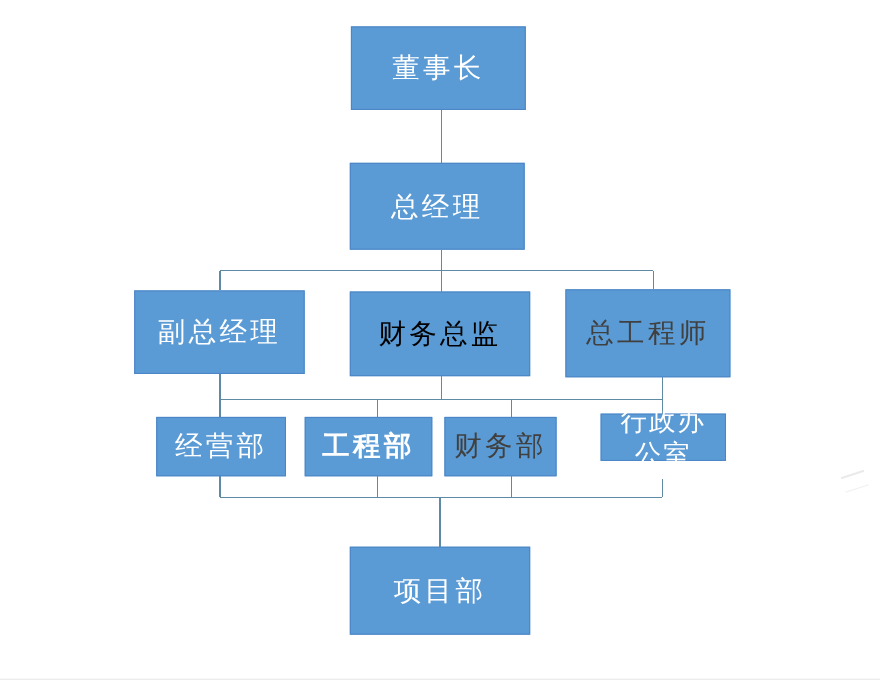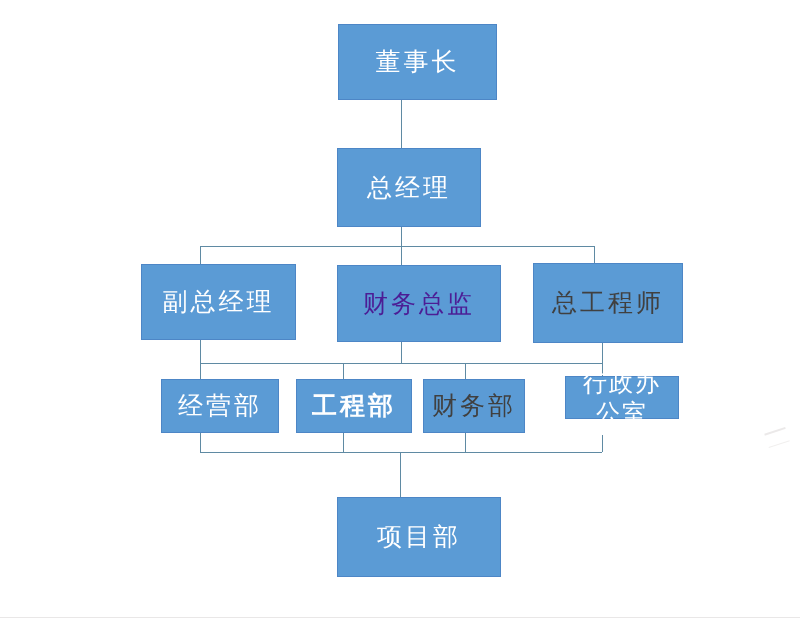--- a/index.html
+++ b/index.html
@@ -27,21 +27,20 @@
     display: flex;
     align-items: center;
     justify-content: center;
     text-align: center;
     color: #ffffff;
     font-size: 25px;
     letter-spacing: 3px;
     white-space: pre-line;
     box-sizing: border-box;
     line-height: 1.2;
-    margin-left: 19px;
   }
   .org-node.small {
     font-size: 24px;
     letter-spacing: 2px;
     line-height: 30px;
   }
   .bottom-line {
     position: absolute;
     left: 0;
     top: 617px;
@@ -79,23 +78,23 @@
       <line x1="465" y1="363" x2="465" y2="379" stroke="#5f8aa3" stroke-width="1" shape-rendering="crispEdges"></line>
       <line x1="200" y1="433" x2="200" y2="452" stroke="#5f8aa3" stroke-width="1" shape-rendering="crispEdges"></line>
       <line x1="343" y1="433" x2="343" y2="452" stroke="#5f8aa3" stroke-width="1" shape-rendering="crispEdges"></line>
       <line x1="465" y1="433" x2="465" y2="452" stroke="#5f8aa3" stroke-width="1" shape-rendering="crispEdges"></line>
       <line x1="602" y1="435" x2="602" y2="452" stroke="#5f8aa3" stroke-width="1" shape-rendering="crispEdges"></line>
       <line x1="200" y1="452" x2="602" y2="452" stroke="#5f8aa3" stroke-width="1" shape-rendering="crispEdges"></line>
       <line x1="400" y1="452" x2="400" y2="497" stroke="#5f8aa3" stroke-width="1" shape-rendering="crispEdges"></line>
     </svg>
   <div id="nodes">
       <div class="org-node" style="left: 319px; top: 24px; width: 159px; height: 76px; background: rgb(91, 155, 213); border: 1px solid rgb(77, 134, 198); color: rgb(255, 255, 255);">董事长</div>
-      <div class="org-node" style="left: 318px; top: 148px; width: 144px; height: 79px; background: rgb(91, 155, 213); border: 1px solid rgb(77, 134, 198); color: rgb(255, 255, 255);">总经理</div>
+      <div class="org-node" style="left: 318px; top: 148px; width: 159px; height: 79px; background: rgb(91, 155, 213); border: 1px solid rgb(77, 134, 198); color: rgb(255, 255, 255);">总经理</div>
       <div class="org-node" style="left: 122px; top: 264px; width: 155px; height: 76px; background: rgb(91, 155, 213); border: 1px solid rgb(77, 134, 198); color: rgb(255, 255, 255);">副总经理</div>
-      <div class="org-node" style="left: 318px; top: 265px; width: 164px; height: 77px; background: rgb(91, 155, 213); border: 1px solid rgb(77, 134, 198); color: #4c1d95;">财务总监</div>
+      <div class="org-node" style="left: 318px; top: 265px; width: 164px; height: 77px; background: rgb(91, 155, 213); border: 1px solid rgb(77, 134, 198); color: #000000;">财务总监</div>
       <div class="org-node" style="left: 514px; top: 263px; width: 150px; height: 80px; background: rgb(91, 155, 213); border: 1px solid rgb(77, 134, 198); color: #404040;">总工程师</div>
       <div class="org-node" style="left: 142px; top: 379px; width: 118px; height: 54px; background: rgb(91, 155, 213); border: 1px solid rgb(77, 134, 198); color: rgb(255, 255, 255); text-align: center;">经营部</div>
       <div class="org-node" style="left: 277px; top: 379px; width: 116px; height: 54px; background: rgb(91, 155, 213); border: 1px solid rgb(77, 134, 198); color: rgb(255, 255, 255); font-weight: bold;">工程部</div>
       <div class="org-node" style="left: 404px; top: 379px; width: 102px; height: 54px; background: rgb(91, 155, 213); border: 1px solid rgb(77, 134, 198); color: #404040;">财务部</div>
       <div class="org-node small" style="left: 546px; top: 376px; width: 114px; height: 43px; background: rgb(91, 155, 213); border: 1px solid rgb(77, 134, 198); color: rgb(255, 255, 255);">行政办
 公室</div>
       <div class="org-node" style="left: 318px; top: 497px; width: 164px; height: 80px; background: rgb(91, 155, 213); border: 1px solid rgb(77, 134, 198); color: rgb(255, 255, 255);">项目部</div>
     </div>
   <div class="bottom-line"></div>
   <div class="smudge"></div>

